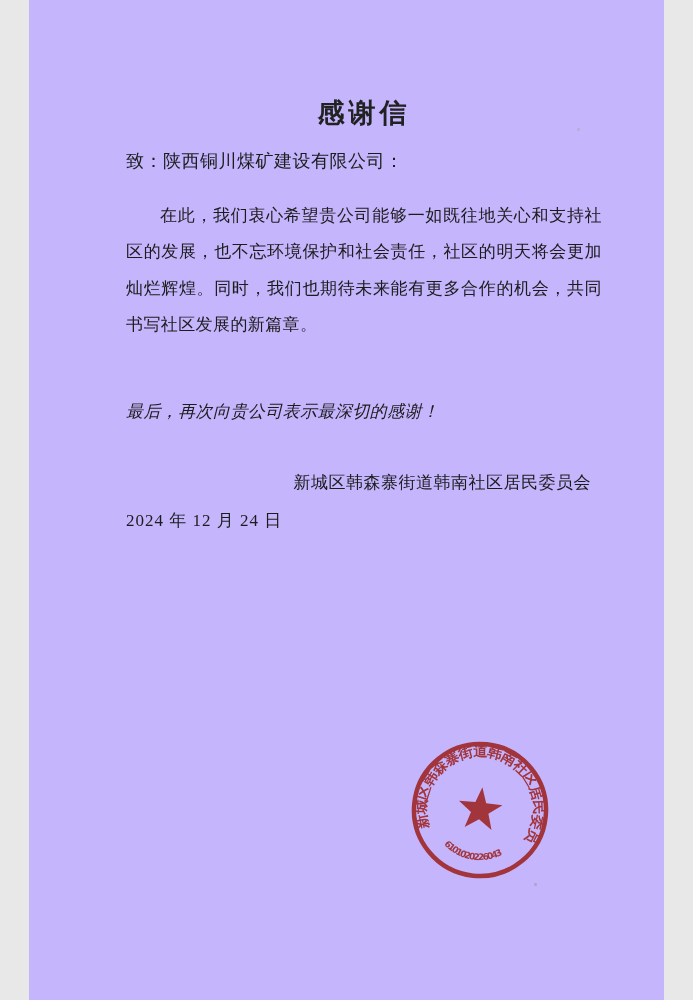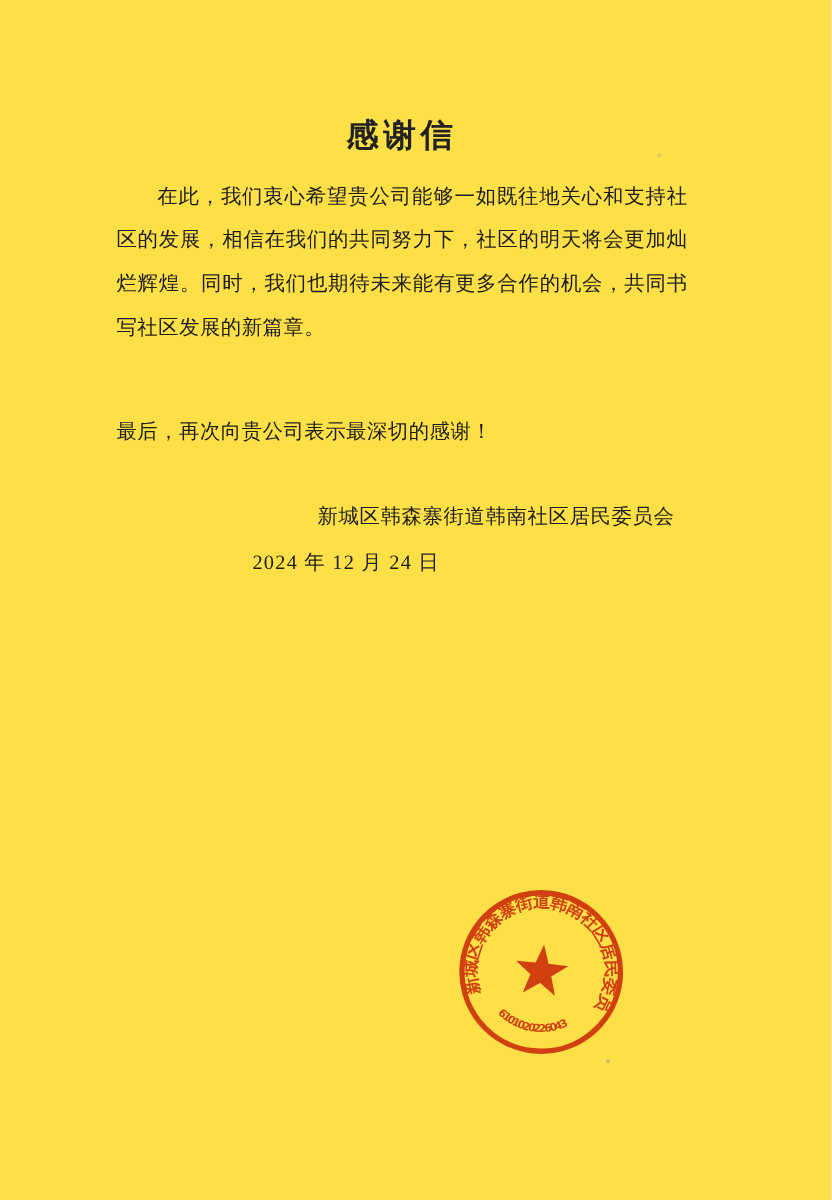--- a/index.html
+++ b/index.html
@@ -2,24 +2,24 @@
 <html><head>
 <meta charset="utf-8">
 <style>
   html, body {
     margin: 0;
     padding: 0;
     background: #e8e8e8;
   }
   .page {
     position: relative;
-    width: 693px;
+    width: 635px;
     height: 1000px;
     margin: 0 auto;
-    background: #fde047;
+    background: #c4b5fd;
     overflow: hidden;
     font-family: "Liberation Serif", "DejaVu Serif", serif;
     color: #1c1c1c;
   }
   .doc {
     position: absolute;
     left: 97px;
     top: 96px;
     width: 476px;
   }
@@ -46,35 +46,36 @@
     text-indent: 2em;
     letter-spacing: 0.4px;
     margin: 0;
   }
   .closing {
     font-size: 17px;
     line-height: 36.4px;
     margin: 50px 0 0 0;
     text-indent: 0;
     letter-spacing: 0.4px;
+    font-style: italic;
   }
   .sig-block {
     margin-top: 34px;
   }
   .sig-name {
     font-size: 17px;
     line-height: 37px;
     text-align: right;
     padding-right: 11px;
     letter-spacing: 0.5px;
   }
   .sig-date {
     font-size: 17px;
     line-height: 40px;
-    text-align: center;
+    text-align: left;
     padding-right: 93px;
     letter-spacing: 1px;
   }
   .seal {
     position: absolute;
     left: 381px;
     top: 740px;
     width: 140px;
     height: 140px;
     mix-blend-mode: multiply;
@@ -94,24 +95,25 @@
 </style>
 </head>
 <body>
 
 <div class="page">
 
   <div class="doc">
 
     <h1 class="title">感谢信</h1>
 
+    <div class="recipient">致：陕西铜川煤矿建设有限公司：</div>
 
 
 
-    <p class="body-par">在此，我们衷心希望贵公司能够一如既往地关心和支持社区的发展，相信在我们的共同努力下，社区的明天将会更加灿烂辉煌。同时，我们也期待未来能有更多合作的机会，共同书写社区发展的新篇章。</p>
+    <p class="body-par">在此，我们衷心希望贵公司能够一如既往地关心和支持社区的发展，也不忘环境保护和社会责任，社区的明天将会更加灿烂辉煌。同时，我们也期待未来能有更多合作的机会，共同书写社区发展的新篇章。</p>
 
     <p class="closing">最后，再次向贵公司表示最深切的感谢！</p>
 
     <div class="sig-block">
       <div class="sig-name">新城区韩森寨街道韩南社区居民委员会</div>
       <div class="sig-date">2024 年 12 月 24 日</div>
     </div>
 
   </div>
 

